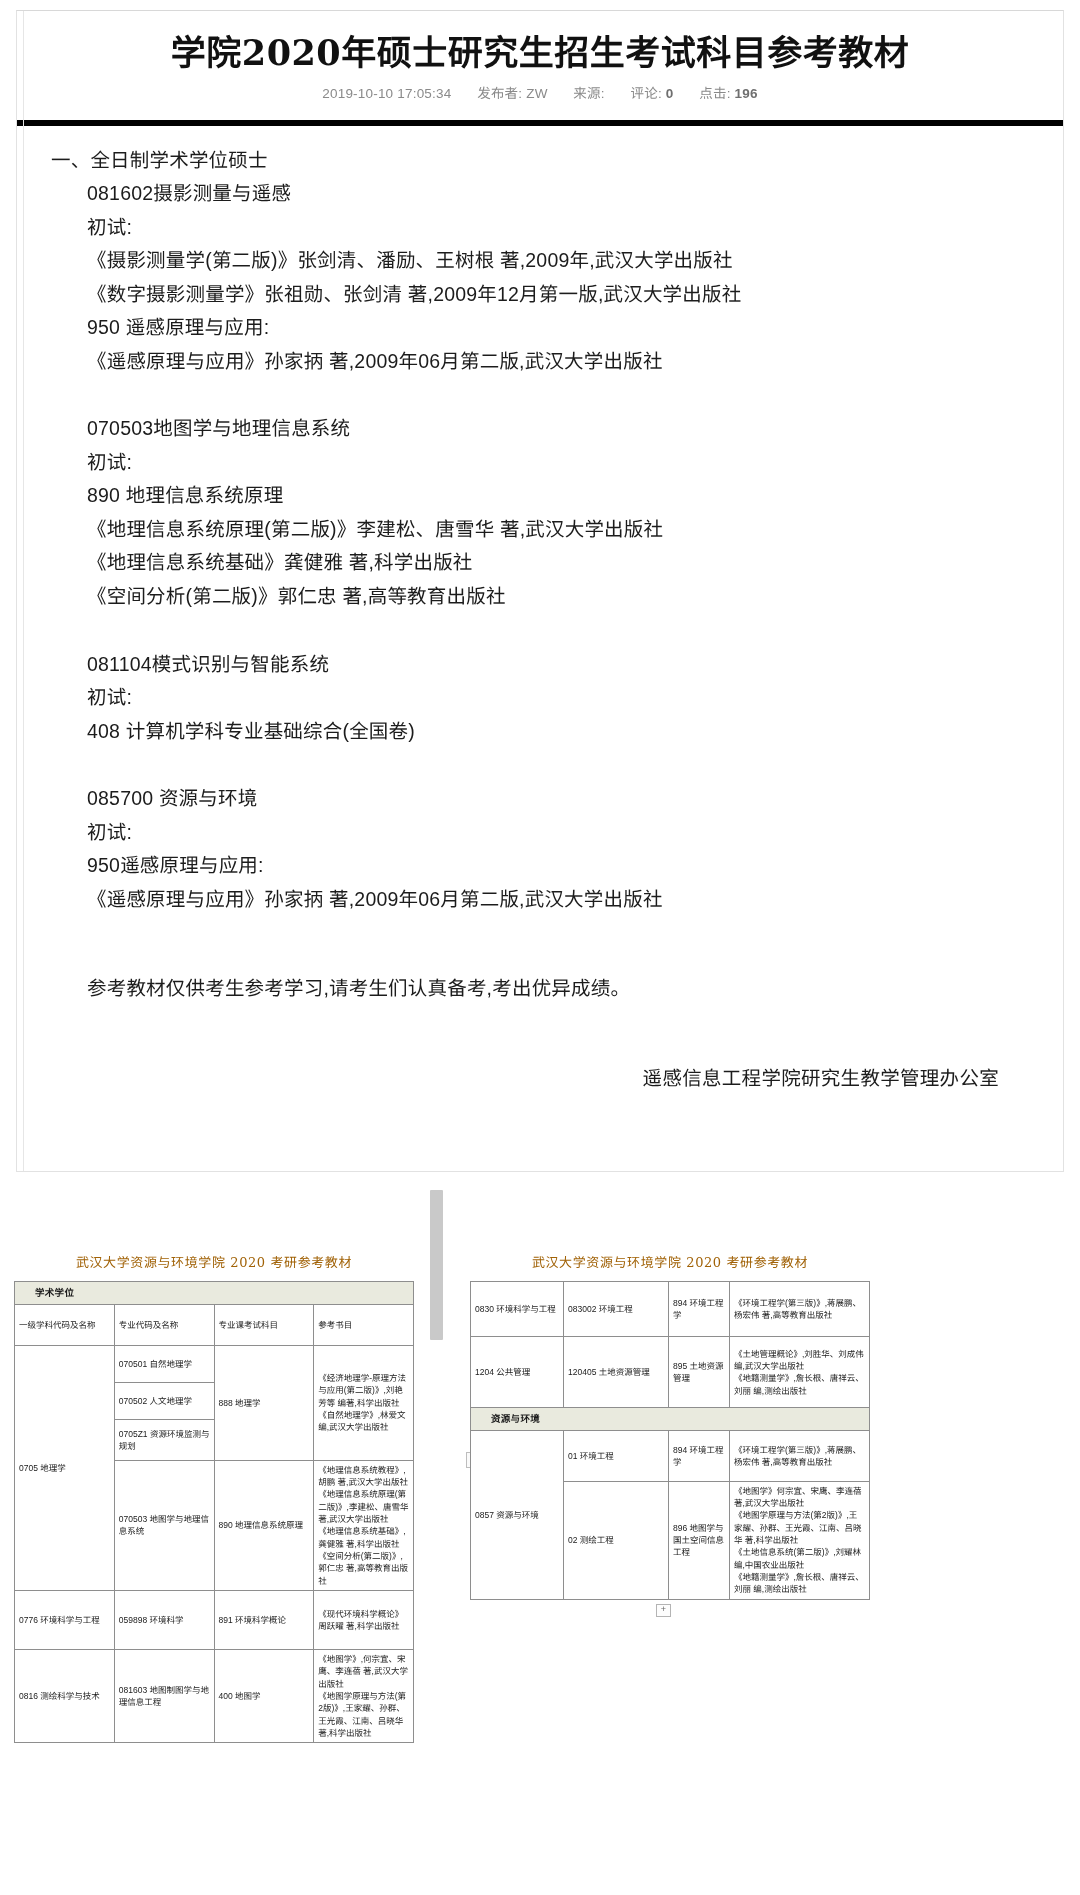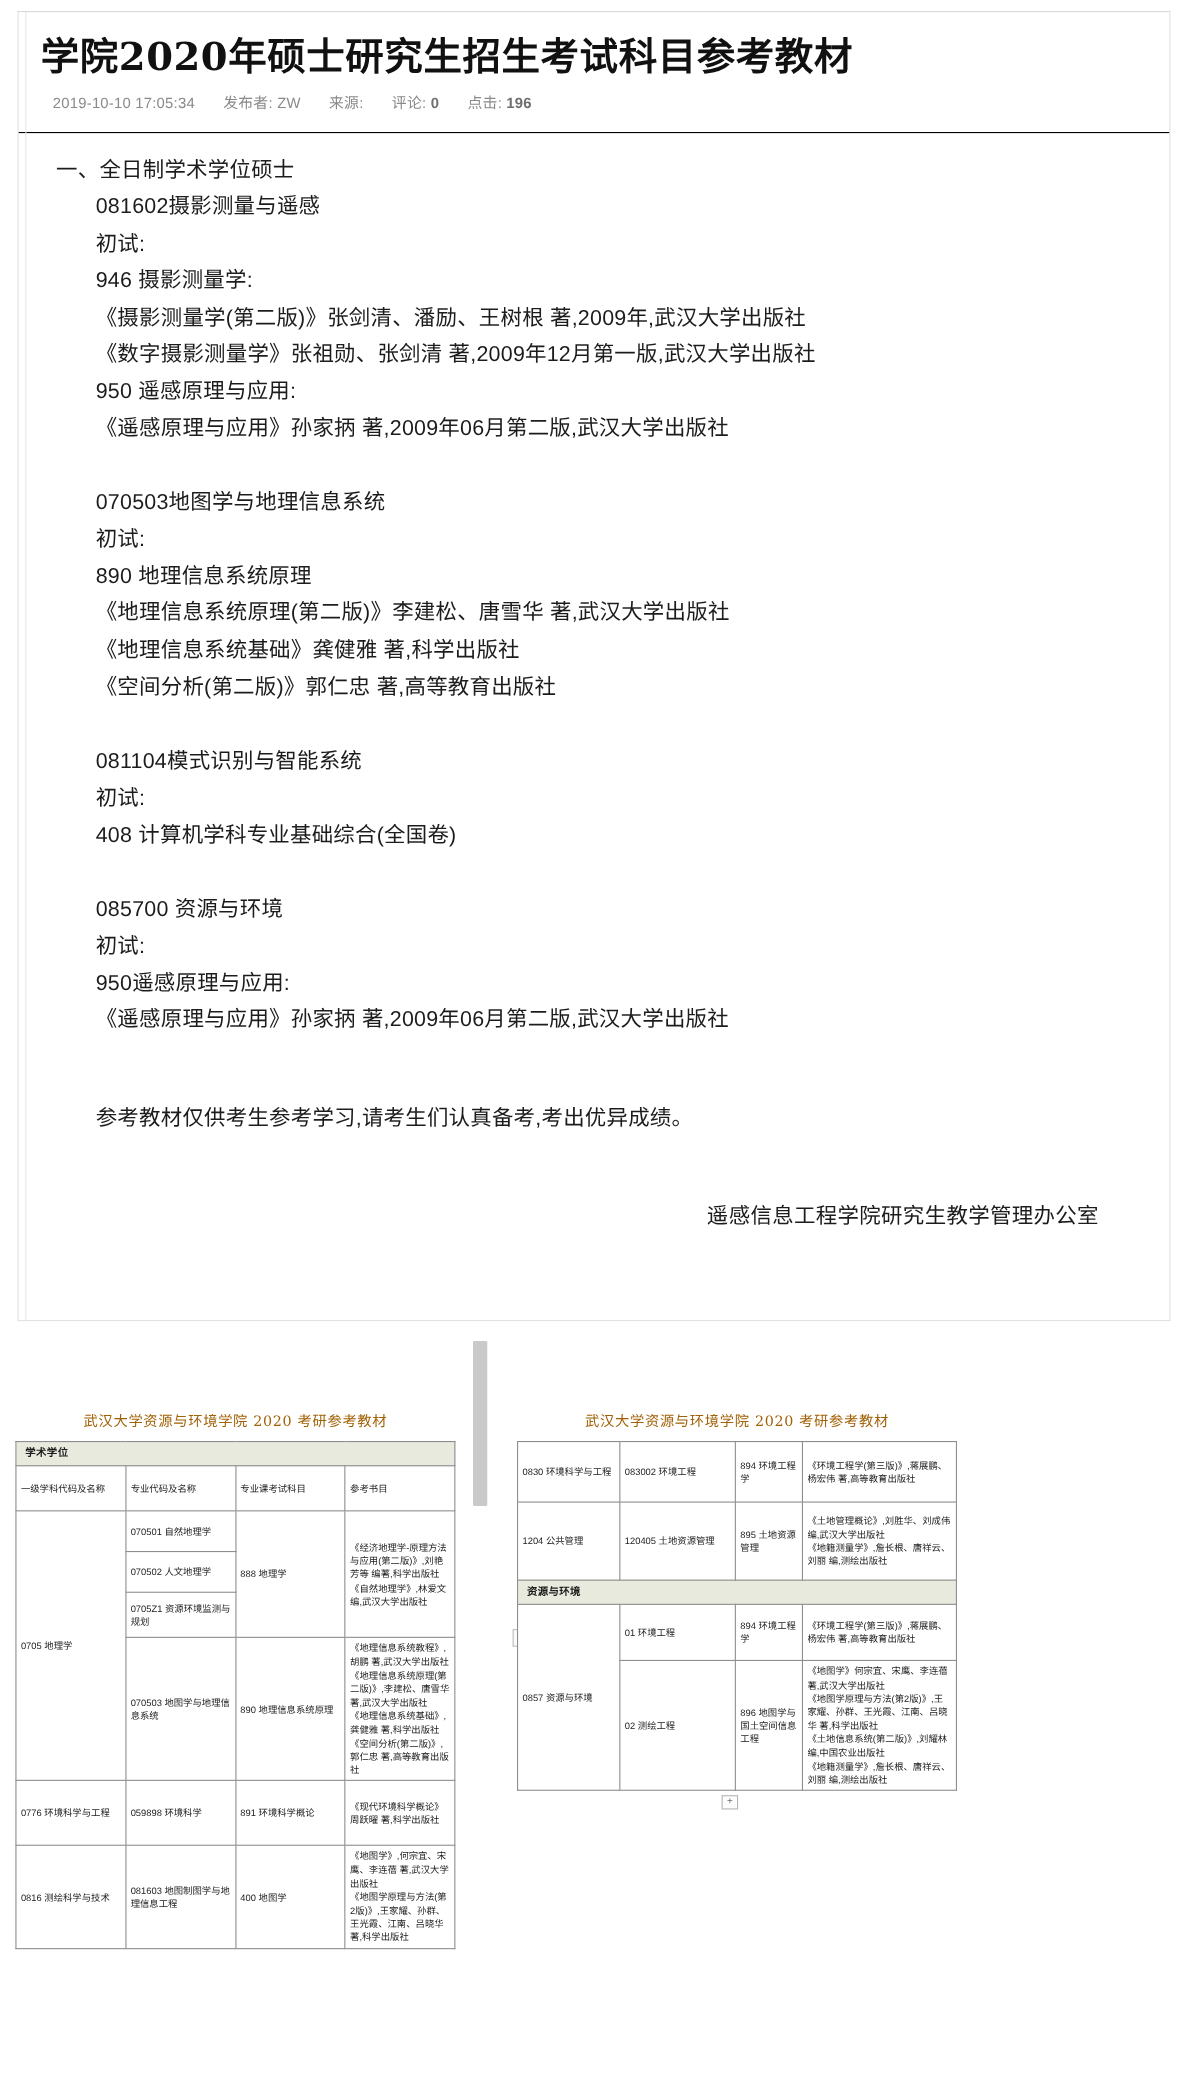--- a/index.html
+++ b/index.html
@@ -32,21 +32,22 @@
     left: 6px;
     top: 0;
     bottom: 0;
     width: 1px;
     background: #e6e6e6;
   }
 
   
   .doc-header {
     padding: 14px 20px 10px 20px;
-    border-bottom: 1px solid #000000;
+    text-align: center;
+    border-bottom: 6px solid #000000;
   }
   .doc-title {
     font-family: "DejaVu Serif", "Liberation Serif", serif;
     font-weight: bold;
     font-size: 35px;
     letter-spacing: 0.5px;
     color: #111;
     line-height: 1.25;
     margin: 6px 0 10px 0;
     white-space: nowrap;
@@ -144,21 +145,21 @@
     border: 1px solid #8e8e8e;
     padding: 3px 4px;
     vertical-align: middle;
     word-break: break-all;
     text-align: left;
   }
   .band {
     background: #e9eade;
     font-weight: bold;
     font-size: 9.5px;
-    padding: 4px 8px !important;
+    padding: 4px 20px !important;
     letter-spacing: 0.3px;
   }
   .hdr {
     font-size: 8.5px;
     height: 34px;
   }
   .mid { vertical-align: middle; }
   .top { vertical-align: top; }
   .bk { line-height: 1.45; }
   .bk div { white-space: normal; }
@@ -215,21 +216,20 @@
       <span class="meta-item"><span>点击:</span> <span class="meta-strong">196</span></span>
     </div>
   </div>
 
   <div class="doc-body">
 
     <div class="line sec-head">一、全日制学术学位硕士</div>
 
     <div class="line ind1">081602摄影测量与遥感</div>
     <div class="line ind1">初试:</div>
-    <div class="line ind1">946 摄影测量学:</div>
     <div class="line ind1">《摄影测量学(第二版)》张剑清、潘励、王树根 著,2009年,武汉大学出版社</div>
     <div class="line ind1">《数字摄影测量学》张祖勋、张剑清 著,2009年12月第一版,武汉大学出版社</div>
     <div class="line ind1">950 遥感原理与应用:</div>
     <div class="line ind1">《遥感原理与应用》孙家抦 著,2009年06月第二版,武汉大学出版社</div>
 
     <div class="spacer-md"></div>
 
     <div class="line ind1">070503地图学与地理信息系统</div>
     <div class="line ind1">初试:</div>
     <div class="line ind1">890 地理信息系统原理</div>

